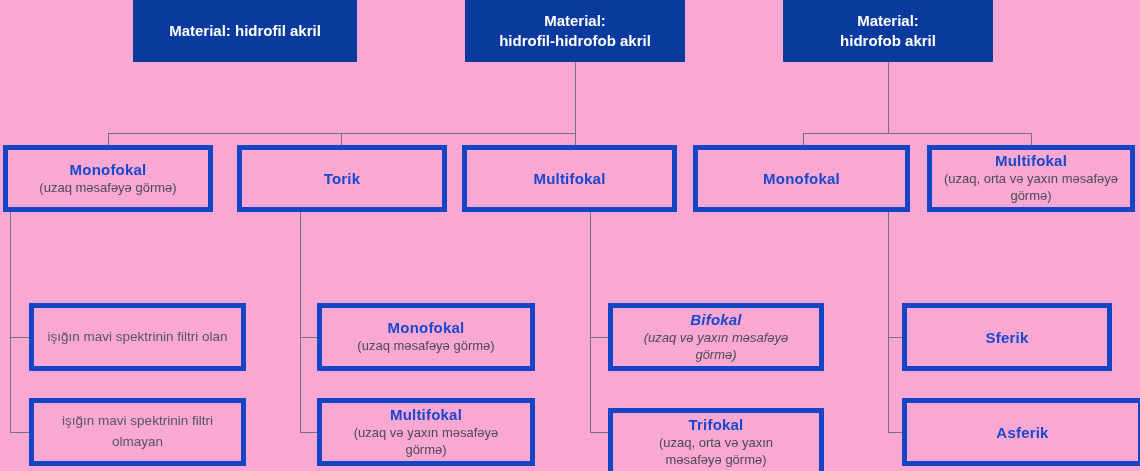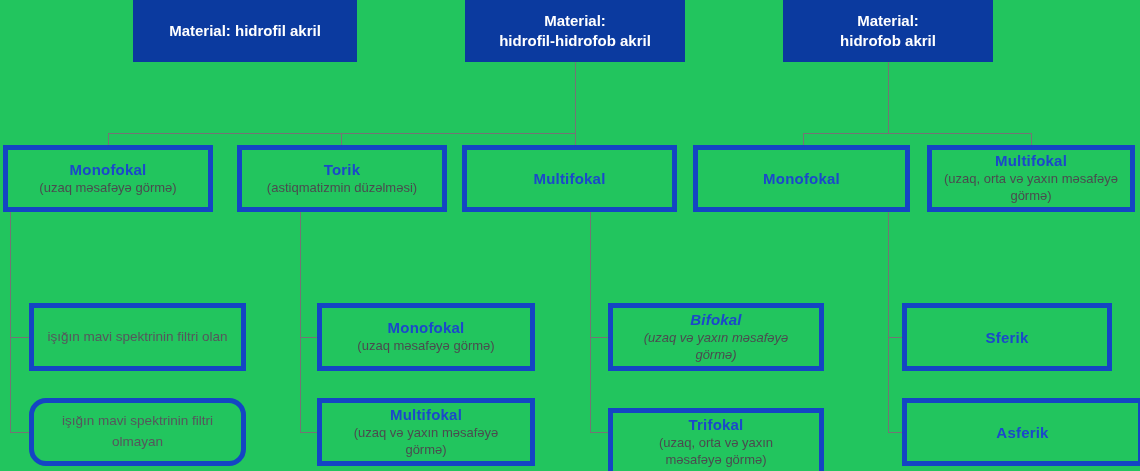--- a/index.html
+++ b/index.html
@@ -1,17 +1,17 @@
 <!DOCTYPE html>
 <html><head>
 <meta charset="utf-8">
 <style>
   html,body{margin:0;padding:0;background:#000;}
   .canvas{
-    position:relative;width:1140px;height:471px;background:#22c55e;
+    position:relative;width:1140px;height:471px;background:#f9a8d4;
     font-family:"Liberation Sans",sans-serif;overflow:hidden;
   }
   .line{position:absolute;background:#747474;}
   .mat{
     position:absolute;top:0;height:62px;background:#0b3a9f;color:#ffffff;
     display:flex;flex-direction:column;align-items:center;justify-content:center;
     font-weight:bold;font-size:15px;line-height:1.35;text-align:center;
   }
   .mat span{display:block;}
   .node{
@@ -65,21 +65,20 @@
     <span>Material:</span>
     <span>hidrofob akril</span>
   </div>
 
   <div class="node" style="left:3px;top:145px;width:210px;height:67px;">
     <div class="node-title">Monofokal</div>
     <div class="node-sub">(uzaq məsafəyə görmə)</div>
   </div>
   <div class="node" style="left:237px;top:145px;width:210px;height:67px;text-align:center;">
     <div class="node-title">Torik</div>
-    <div class="node-sub">(astiqmatizmin düzəlməsi)</div>
   </div>
   <div class="node" style="left:462px;top:145px;width:215px;height:67px;">
     <div class="node-title">Multifokal</div>
 
   </div>
   <div class="node" style="left:693px;top:145px;width:217px;height:67px;">
     <div class="node-title">Monofokal</div>
 
   </div>
   <div class="node" style="left:927px;top:145px;width:208px;height:67px;">
@@ -96,21 +95,21 @@
   </div>
   <div class="node" style="left:608px;top:303px;width:216px;height:68px;font-style:italic;">
     <div class="node-title">Bifokal</div>
     <div class="node-sub" style="max-width:150px;">(uzaq və yaxın məsafəyə görmə)</div>
   </div>
   <div class="node" style="left:902px;top:303px;width:210px;height:68px;">
     <div class="node-title">Sferik</div>
 
   </div>
 
-  <div class="node" style="left:29px;top:398px;width:217px;height:68px;border-radius:17px;">
+  <div class="node" style="left:29px;top:398px;width:217px;height:68px;">
     <div class="node-body">işığın mavi spektrinin filtri olmayan</div>
   </div>
   <div class="node" style="left:317px;top:398px;width:218px;height:68px;">
     <div class="node-title">Multifokal</div>
     <div class="node-sub" style="max-width:170px;">(uzaq və yaxın məsafəyə görmə)</div>
   </div>
   <div class="node" style="left:608px;top:408px;width:216px;height:68px;">
     <div class="node-title">Trifokal</div>
     <div class="node-sub" style="max-width:155px;">(uzaq, orta və yaxın məsafəyə görmə)</div>
   </div>

